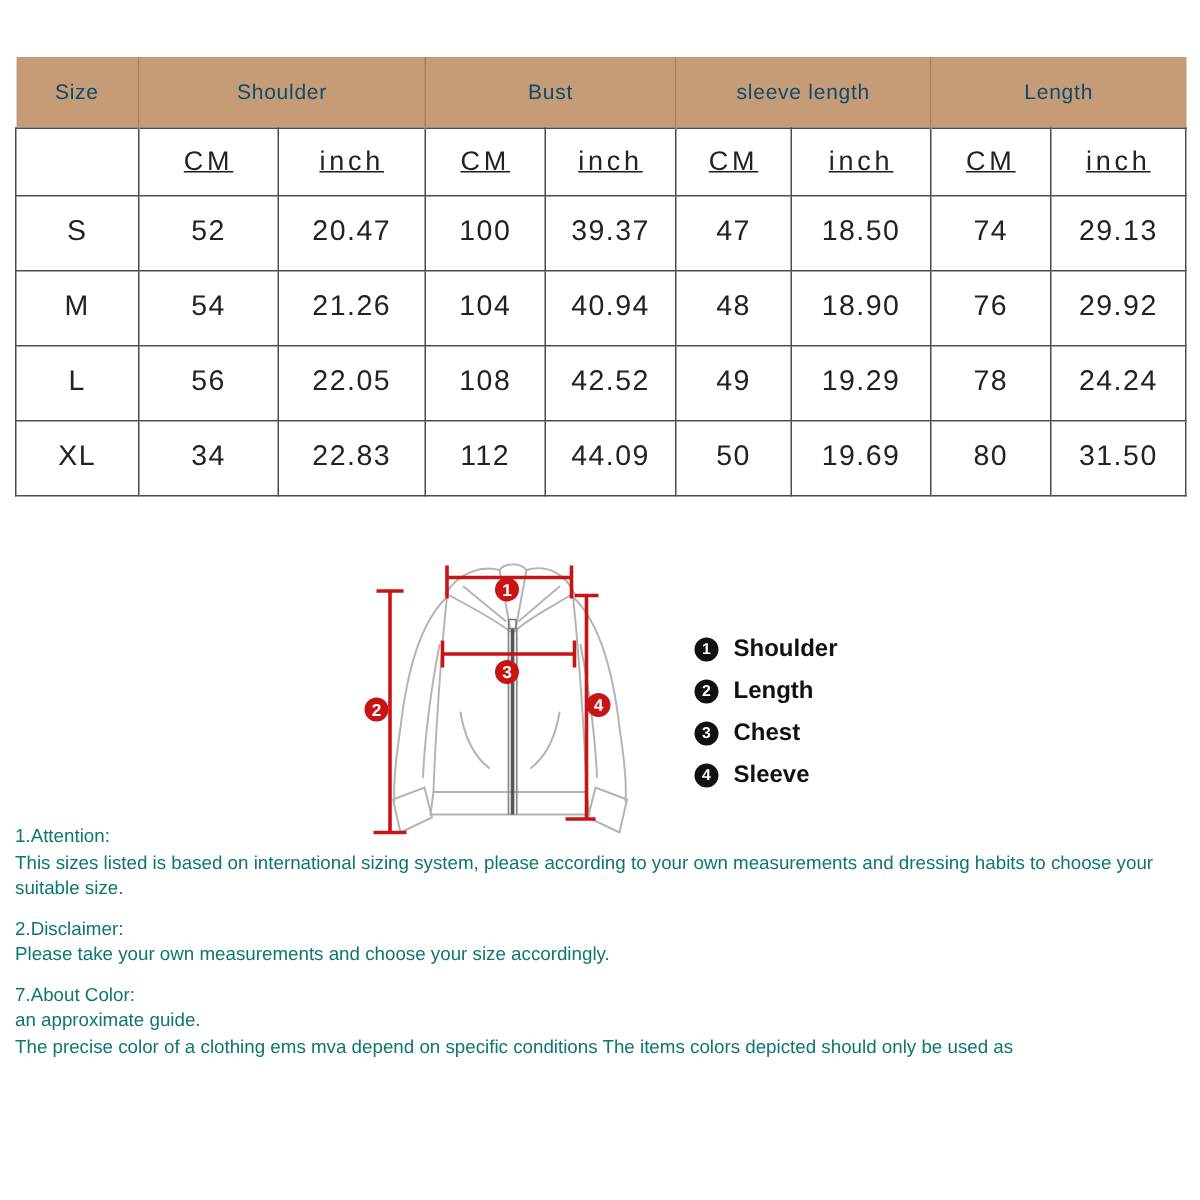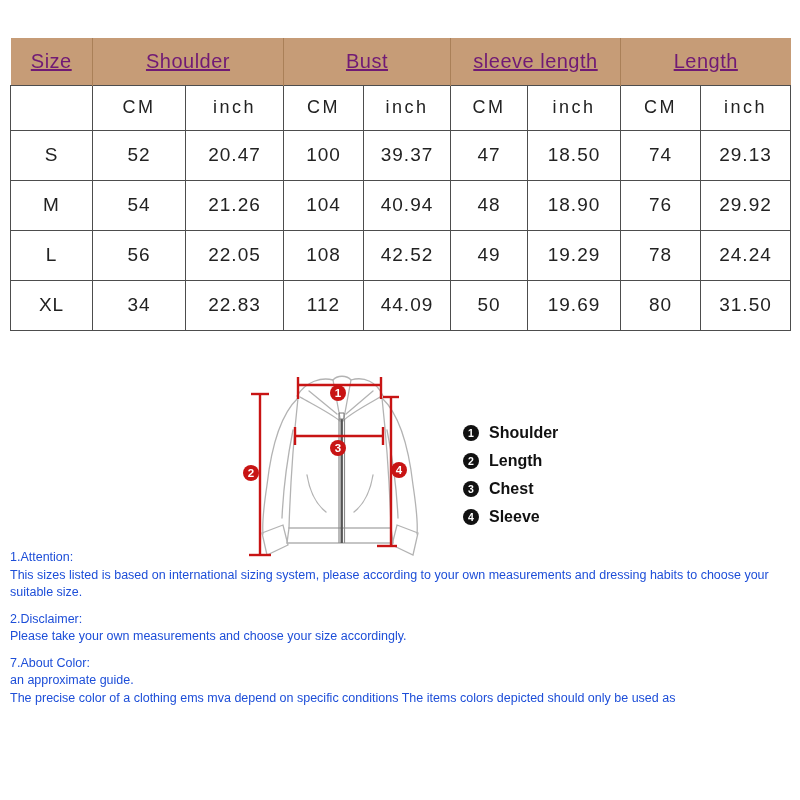--- a/index.html
+++ b/index.html
@@ -4,38 +4,38 @@
 <style>
   html,body{margin:0;padding:0;background:#ffffff;}
   .page{position:relative;width:800px;height:800px;background:#ffffff;overflow:hidden;
         font-family:"Liberation Sans", sans-serif;color:#1c1c1c;}
 
   
   table.size-table{position:absolute;left:10px;top:38px;width:780px;
     border-collapse:collapse;table-layout:fixed;}
   .size-table td,.size-table th{text-align:center;vertical-align:middle;padding:0;}
   tr.group-row{height:47px;}
-  tr.group-row th{background:#c69c77;color:#701a75;font-size:20px;font-weight:400;
-    letter-spacing:.5px;border:none;border-right:1px solid #aa8058;text-decoration:underline;}
+  tr.group-row th{background:#c69c77;color:#0c4a6e;font-size:14px;font-weight:400;
+    letter-spacing:.5px;border:none;border-right:1px solid #aa8058;}
   tr.group-row th:last-child{border-right:none;}
-  tr.unit-row{height:45px;}
+  tr.unit-row{height:45px;text-decoration:underline;}
   tr.unit-row td{border:1px solid #4d4d4d;font-size:18px;letter-spacing:2.5px;color:#222;}
   tr.data-row{height:50px;}
   tr.data-row td{border:1px solid #4d4d4d;font-size:19px;letter-spacing:1px;color:#222;}
 
   
   .diagram{position:absolute;left:230px;top:365px;width:200px;height:200px;}
   .legend{position:absolute;left:463px;top:424px;display:flex;flex-direction:column;gap:10px;}
   .legend-item{display:flex;align-items:center;gap:10px;font-size:16px;font-weight:700;color:#111;}
   .legend-num{width:16px;height:16px;border-radius:50%;background:#111;color:#fff;
     font-size:10.5px;font-weight:700;display:flex;align-items:center;justify-content:center;flex:0 0 16px;}
 
   
   .notes{position:absolute;left:10px;top:549px;width:782px;font-size:12.5px;
-    line-height:17.5px;color:#1d4ed8;}
+    line-height:17.5px;color:#0f766e;}
   .note-section{margin-bottom:9px;}
 </style>
 </head>
 <body>
 
 <div class="page">
 
   <table class="size-table">
     <colgroup>
       <col style="width:82px">

